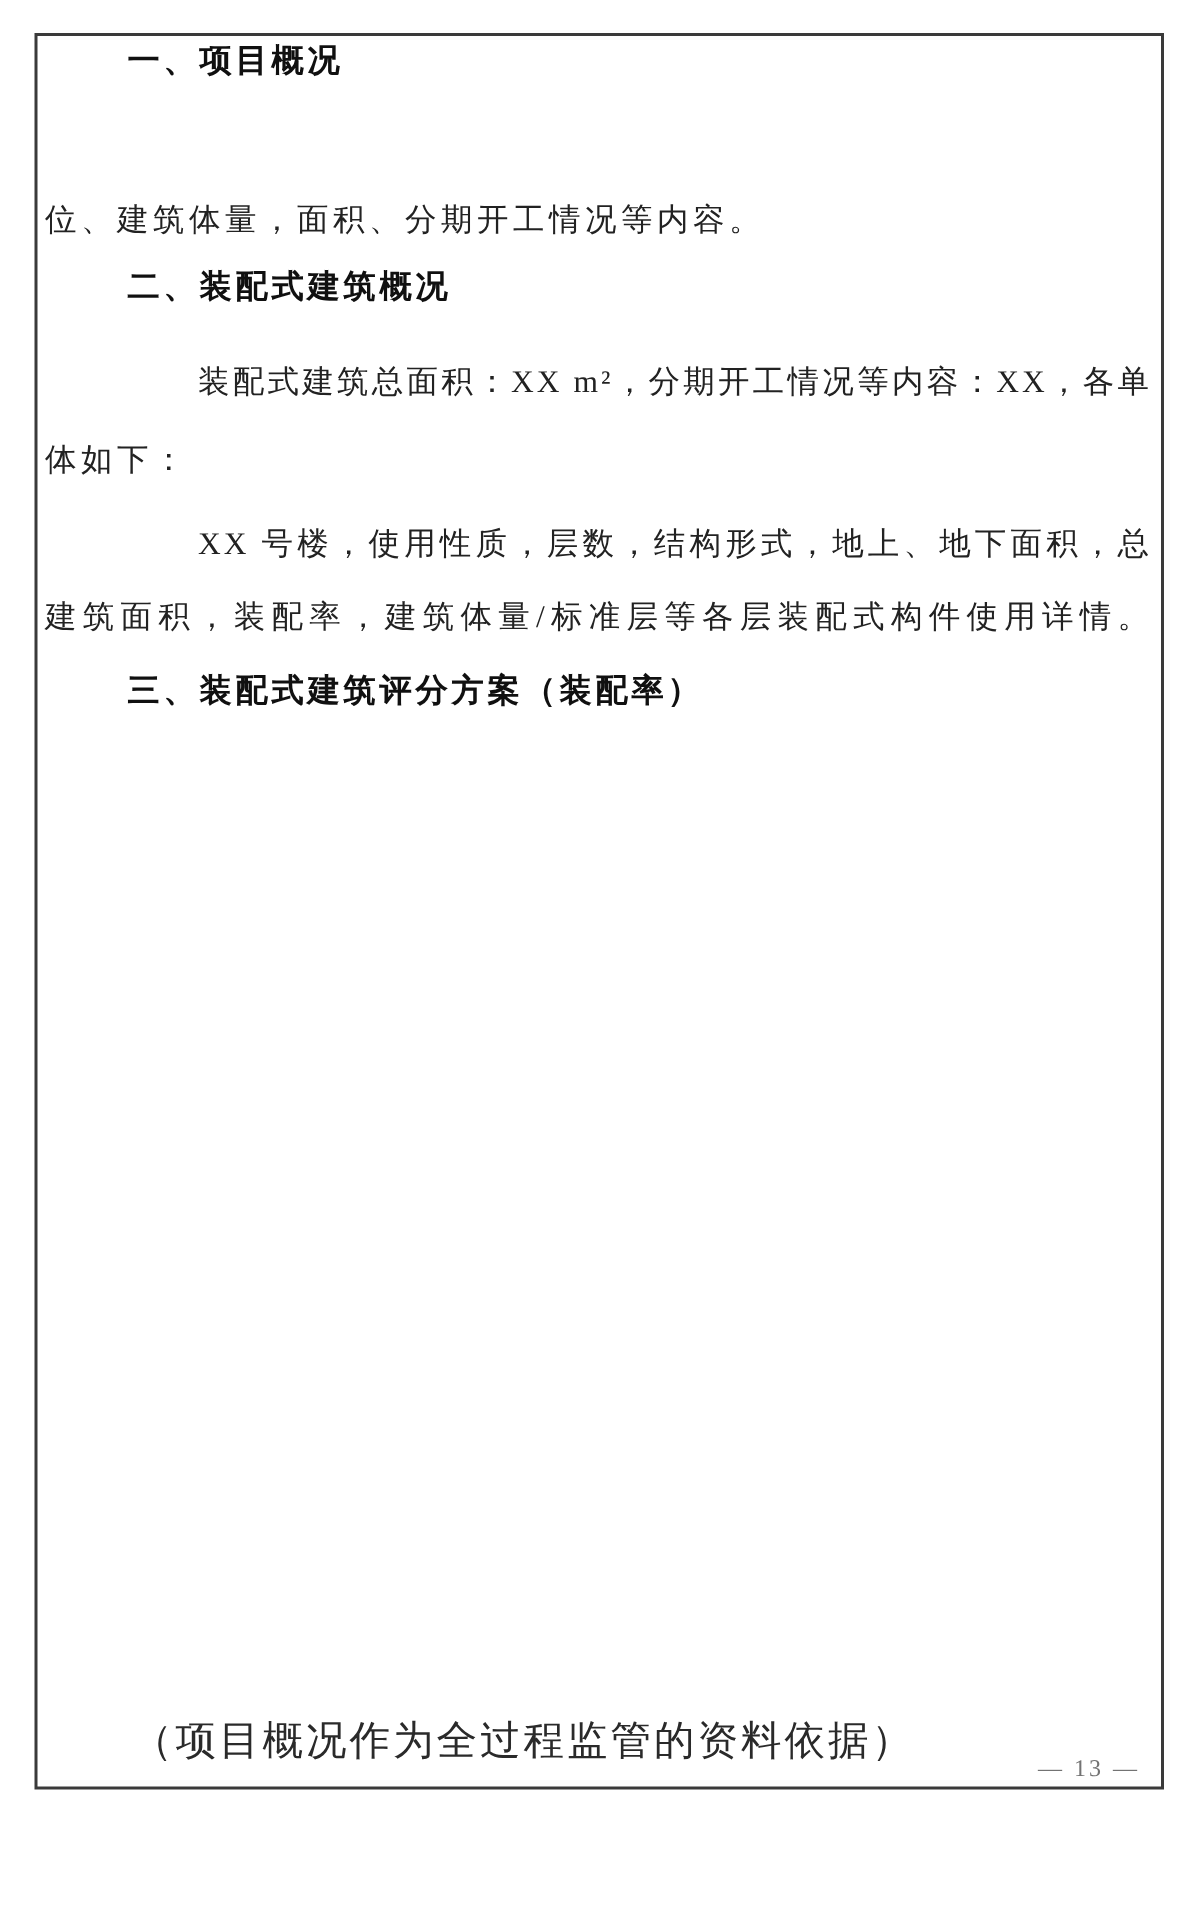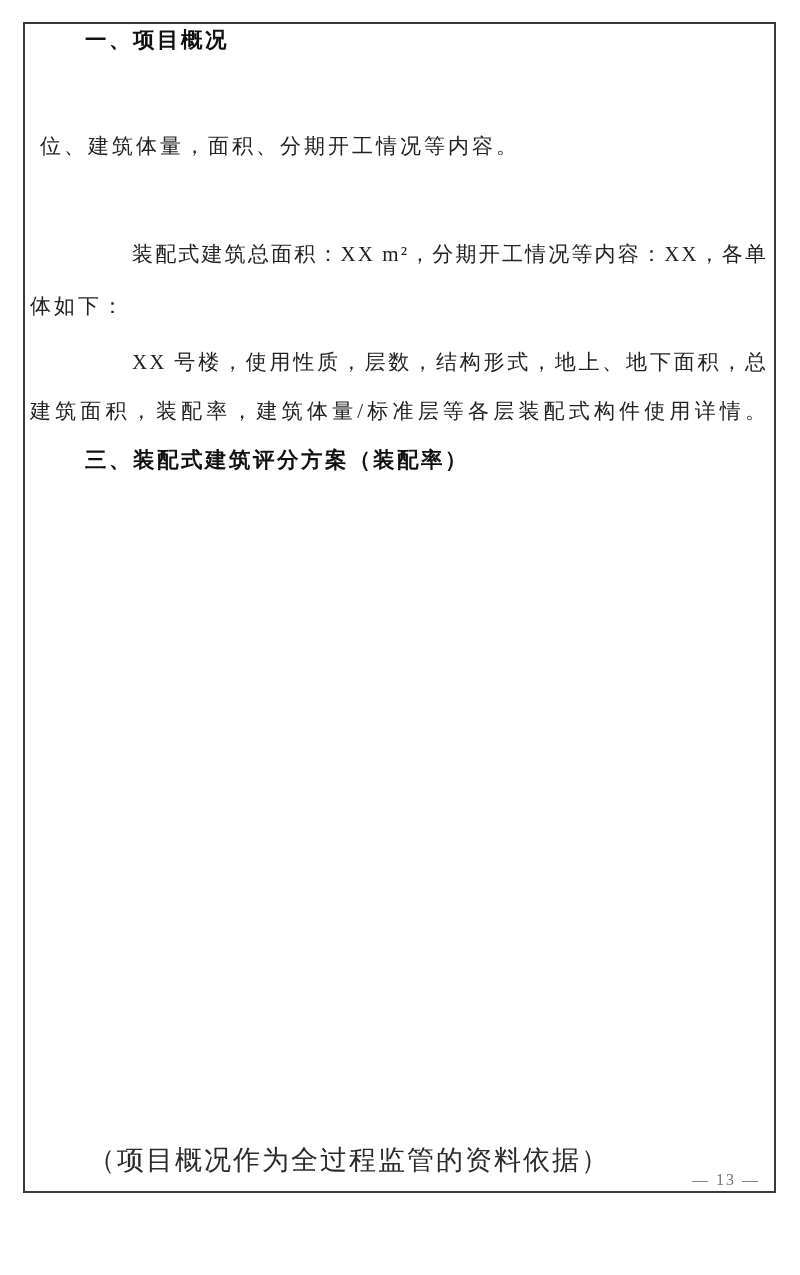--- a/index.html
+++ b/index.html
@@ -69,22 +69,23 @@
 </head>
 <body>
 
 <div class="page">
 
   <div class="frame"></div>
 
   <div class="hd" style="left:85px; top:29px;">一、项目概况</div>
 
 
-  <div class="txt" style="left:40px; top:134px;">位、建筑体量，面积、分期开工情况等内容。</div>
+  <div class="txt" style="left:30px; top:134px;">位、建筑体量，面积、分期开工情况等内容。</div>
 
+  <div class="hd" style="left:85px; top:180px;">二、装配式建筑概况</div>
 
   <div class="txt just" style="left:132px; top:242px; width:636px;">装配式建筑总面积：XX m²，分期开工情况等内容：XX，各单</div>
 
   <div class="txt" style="left:30px; top:294px;">体如下：</div>
 
   <div class="txt just" style="left:132px; top:350px; width:636px;">XX 号楼，使用性质，层数，结构形式，地上、地下面积，总</div>
 
   <div class="txt just" style="left:30px; top:399px; width:738px;">建筑面积，装配率，建筑体量/标准层等各层装配式构件使用详情。</div>
 
   <div class="hd" style="left:85px; top:449px;">三、装配式建筑评分方案（装配率）</div>

